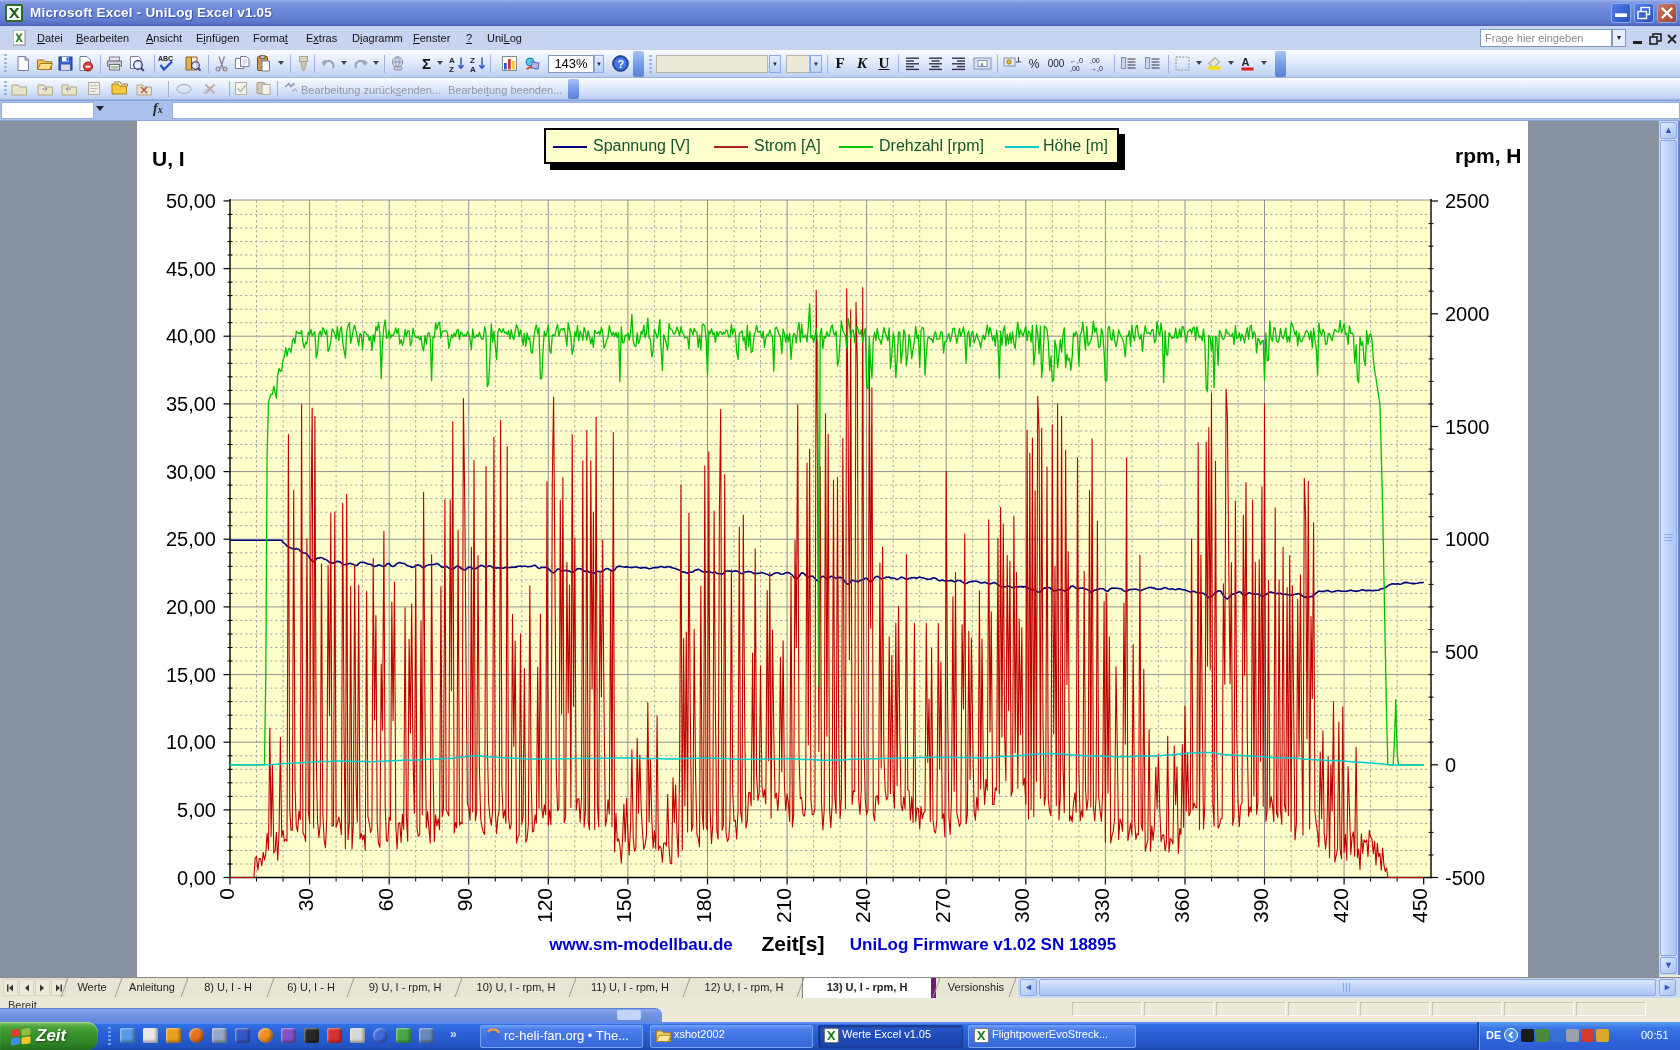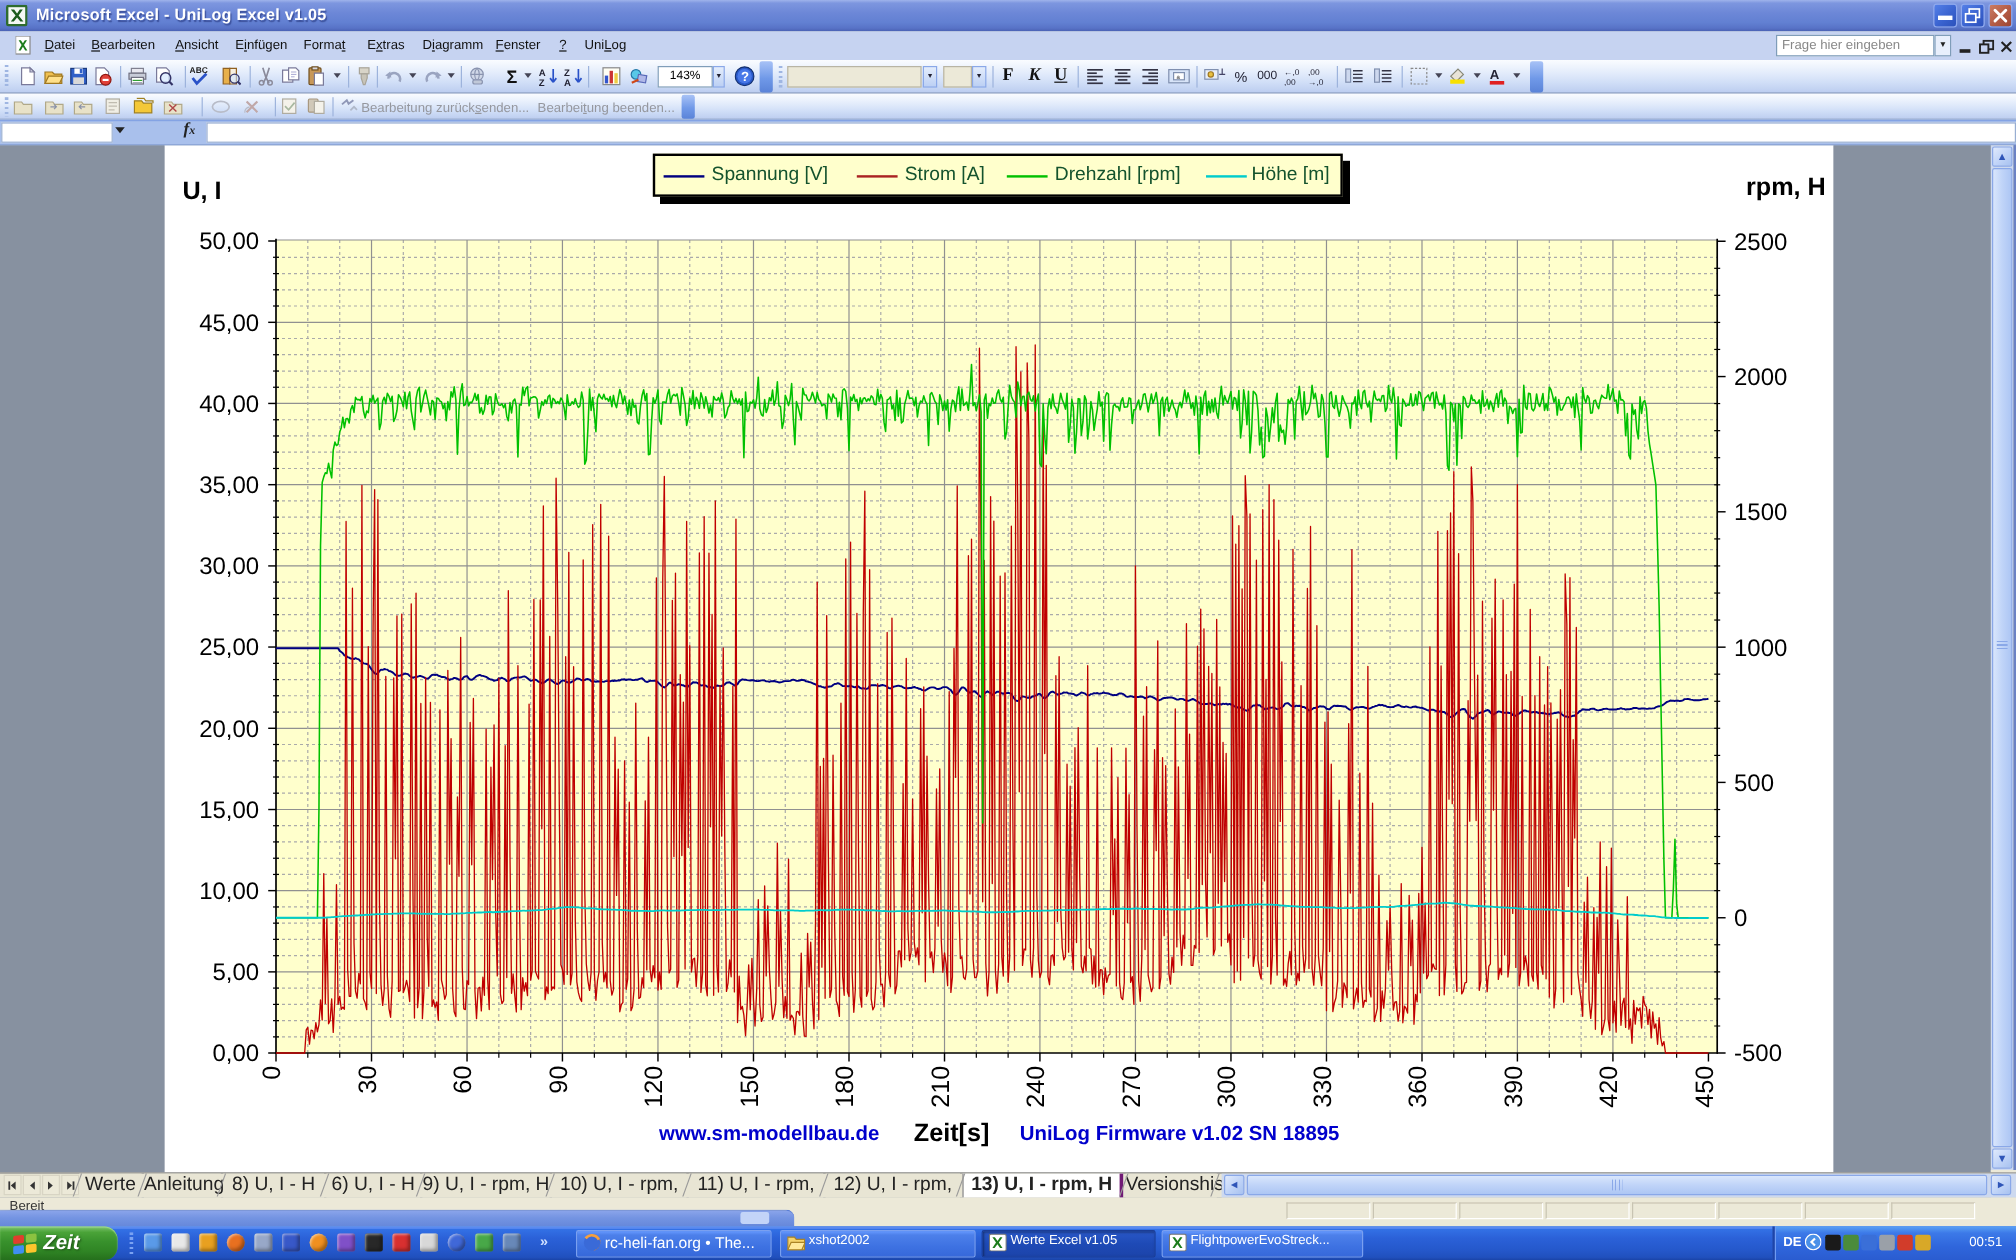--- a/index.html
+++ b/index.html
@@ -27,21 +27,21 @@
 
 #legend{left:544px;top:128px;width:575px;height:36px;background:#ffffcc;border:2px solid #000;box-shadow:6px 6px 0 #000;}
 .lgline{top:16px;height:2px;width:34px}
 .lgtxt{top:7px;font-size:16px;color:#14532d;white-space:nowrap}
 #infobox{left:240px;top:131px;width:253px;height:193px;background:rgba(198,252,252,0.62);border:1px solid #202090;font-family:"Liberation Mono",monospace;font-size:15.5px;line-height:20.7px;color:#000;padding:4px 0 0 8px;white-space:pre}
 #hypbox{left:1135px;top:132px;width:287px;height:152px;background:rgba(205,250,252,0.55);border:1px solid #202090;font-size:20px;line-height:25px;color:#000;padding:3px 0 0 6px}
 
 .sbtn{background:linear-gradient(135deg,#e0eafc 0%,#c2d5f8 50%,#a8c2f0 100%);border:1px solid #8aa8e8;border-radius:2px;color:#2f55b8;text-align:center}
 
 #tabrow{left:0;top:977px;width:1680px;height:21px;background:#e8e5d4;border-top:1px solid #888}
-.tab{top:978px;height:20px;font-size:16px;color:#222;background:#e8e5d4;text-align:center;line-height:19px}
+.tab{top:978px;height:20px;font-size:11px;color:#222;background:#e8e5d4;text-align:center;line-height:19px}
 .tabsep{top:978px;width:1px;height:19px;background:#999;transform:skewX(-20deg)}
 
 #statusbar{left:0;top:998px;width:1680px;height:24px;background:#ece9d8}
 
 #taskbar{left:0;top:1022px;width:1680px;height:28px;background:linear-gradient(180deg,#418df2 0%,#3371e6 8%,#2b61d8 35%,#2558cb 70%,#2050bd 92%,#1a44a8 100%)}
 .tkbtn{top:1025px;height:23px;border-radius:2px;background:linear-gradient(180deg,#5f92f2 0%,#3f74e6 20%,#3569de 70%,#2f5fd2 100%);border:1px solid #6e9af2;color:#fff;font-size:11px;line-height:21px;white-space:nowrap;overflow:hidden}
 .qlicon{top:1028px;width:15px;height:15px;border-radius:2px}
 svg text{font-family:"Liberation Sans",sans-serif}
 </style></head><body>
 <div id="page">
@@ -199,21 +199,21 @@
       <rect x="1.5" y="1.5" width="14" height="14" fill="#fffef4" stroke="#888"></rect>
       <rect x="3" y="8" width="2.8" height="6.5" fill="#3355cc"></rect>
       <rect x="7" y="4" width="2.8" height="10.5" fill="#cc3333"></rect>
       <rect x="11" y="6" width="2.8" height="8.5" fill="#eecc44"></rect>
     </svg>
 <svg class="abs" style="left:524px;top:55px" width="17" height="17" viewBox="0 0 17 17">
       <circle cx="6" cy="7" r="4" fill="#58c8e8" stroke="#2878a8"></circle>
       <rect x="7.5" y="7.5" width="7" height="6" fill="#b0b8e8" stroke="#5868b8" transform="rotate(10 11 10.5)"></rect>
       <path d="M2.5 14 l5.5-2.6" stroke="#d04818" stroke-width="1.8"></path>
     </svg>
-<div class="abs" style="left:548px;top:55px;width:46px;height:18px;background:#fff;border:1px solid #7f9db9;font-size:10px;color:#000;text-align:center;line-height:16px">143%</div>
+<div class="abs" style="left:548px;top:55px;width:46px;height:18px;background:#fff;border:1px solid #7f9db9;font-size:13px;color:#000;text-align:center;line-height:16px">143%</div>
 <div class="abs" style="left:594px;top:55px;width:10px;height:18px;background:linear-gradient(180deg,#e4edfc,#bcd0f4);border:1px solid #8aa8e8;font-size:6px;text-align:center;line-height:16px;color:#223">▼</div>
 <svg class="abs" style="left:612px;top:55px" width="17" height="17" viewBox="0 0 17 17">
       <circle cx="8.5" cy="8.5" r="7.8" fill="#2858c8" stroke="#14306e"></circle>
       <circle cx="8.5" cy="8.5" r="6" fill="#4878e8"></circle>
       <text x="5.5" y="12.5" font-size="11" font-weight="bold" fill="#fff" font-family="Liberation Serif">?</text>
     </svg>
 <div class="abs endcap" style="left:633px;top:51px;width:11px;height:26px"></div>
 <div class="abs grip" style="left:649px;top:55px;height:18px"></div>
 <div class="abs" style="left:656px;top:55px;width:112px;height:18px;background:#ece9d8;border:1px solid #b8b4a4"></div>
 <div class="abs" style="left:769px;top:55px;width:12px;height:18px;background:linear-gradient(180deg,#e4edfc,#bcd0f4);border:1px solid #8aa8e8;font-size:6px;text-align:center;line-height:16px;color:#223">▼</div>
@@ -670,21 +670,21 @@
 <div class="abs tab" style="left:272px;width:78px">6)  U, I -  H</div>
 <div class="abs tabsep" style="left:270px"></div>
 <div class="abs tab" style="left:352px;width:106px">9)  U, I -  rpm, H</div>
 <div class="abs tabsep" style="left:350px"></div>
 <div class="abs tab" style="left:460px;width:112px">10)  U, I -  rpm, H</div>
 <div class="abs tabsep" style="left:458px"></div>
 <div class="abs tab" style="left:574px;width:112px">11)  U, I -  rpm, H</div>
 <div class="abs tabsep" style="left:572px"></div>
 <div class="abs tab" style="left:688px;width:112px">12)  U, I -  rpm, H</div>
 <div class="abs tabsep" style="left:686px"></div>
-<div class="abs tab" style="left:802px;width:134px;background:#fff;font-weight:bold;border-left:1px solid #808080;border-right:3px solid #701a75">13)  U, I -  rpm, H</div>
+<div class="abs tab" style="left:802px;width:134px;background:#fff;font-weight:bold;border-left:1px solid #808080;border-right:5px solid #701a75">13)  U, I -  rpm, H</div>
 <div class="abs tabsep" style="left:800px"></div>
 <div class="abs tab" style="left:938px;width:76px">Versionshis</div>
 <div class="abs tabsep" style="left:936px"></div>
 <div class="abs tabsep" style="left:1012px"></div>
 
 <div class="abs" style="left:1018px;top:978px;width:662px;height:20px;background:#cdd9ef"></div>
 <div class="abs sbtn" style="left:1020px;top:979px;width:17px;height:17px;font-size:9px;line-height:15px">◄</div>
 <div class="abs" style="left:1039px;top:979px;width:617px;height:17px;background:linear-gradient(180deg,#d9e6fc 0%,#c0d4f8 50%,#adc6f4 100%);border:1px solid #8aa8e8;border-radius:2px"></div>
 <div class="abs" style="left:1343px;top:983px;width:9px;height:9px;background:repeating-linear-gradient(90deg,#8aa8e8 0,#8aa8e8 1px,transparent 1px,transparent 3px)"></div>
 <div class="abs sbtn" style="left:1659px;top:979px;width:17px;height:17px;font-size:9px;line-height:15px">►</div>

